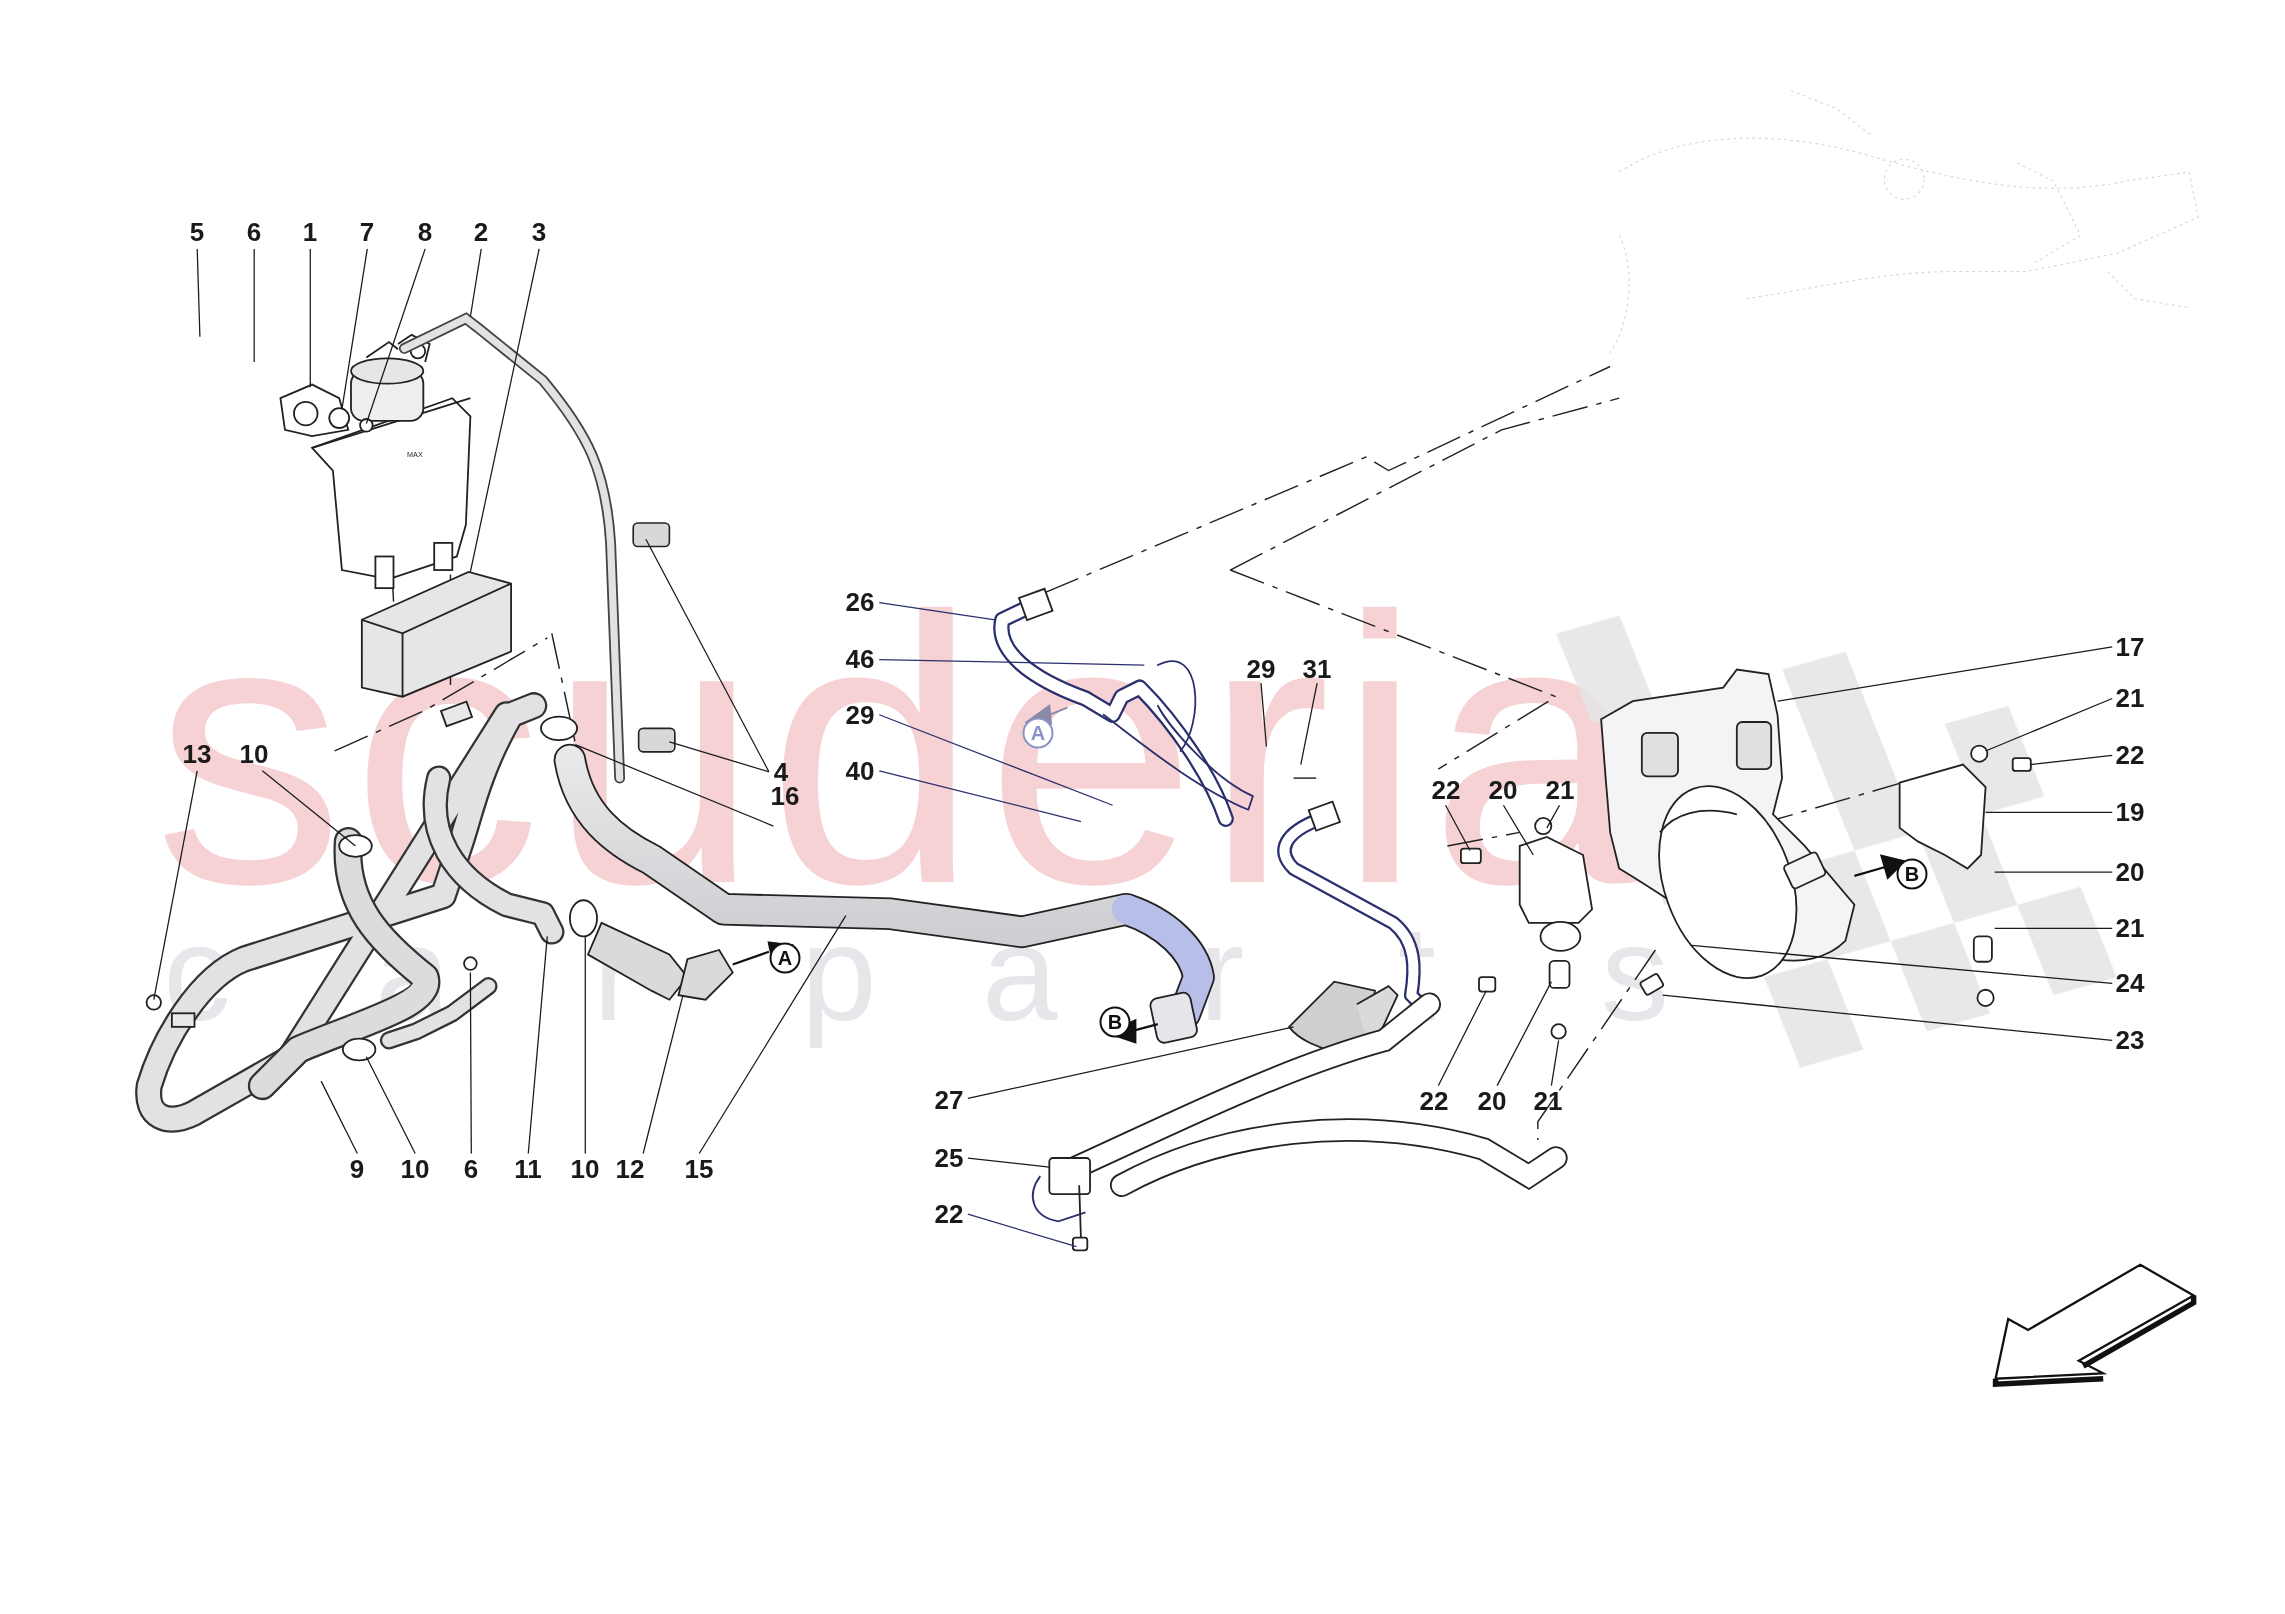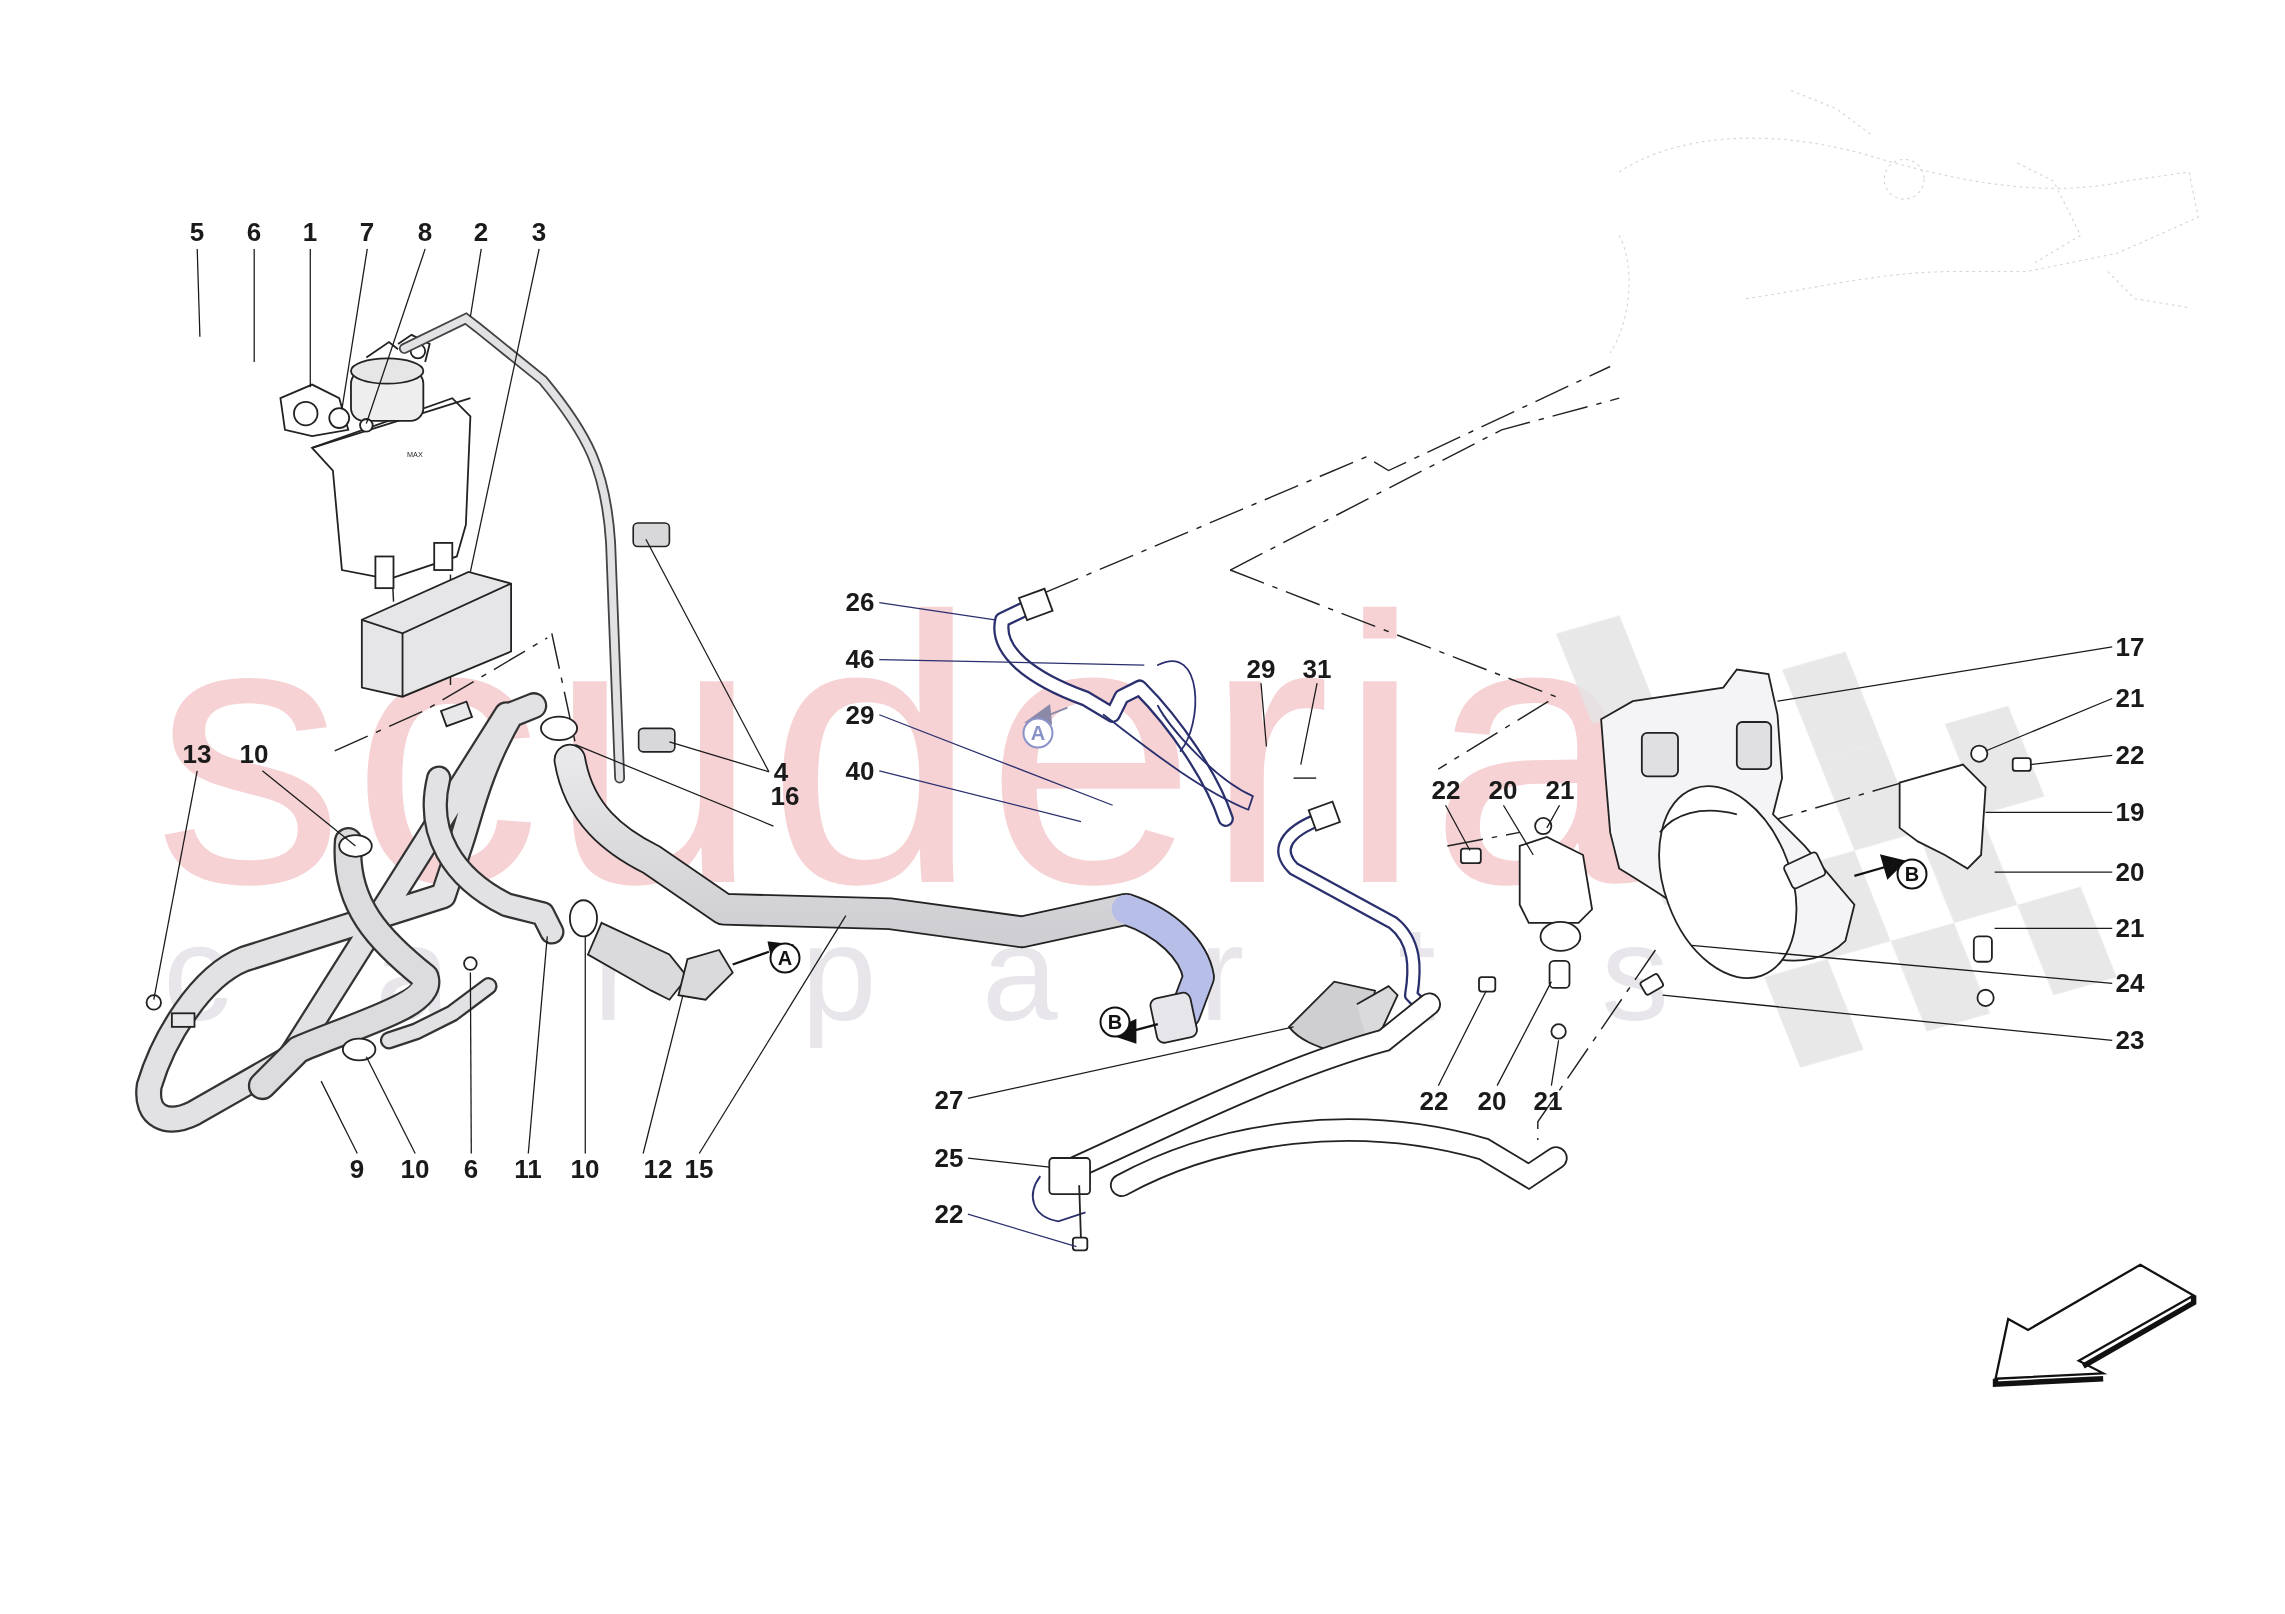--- a/index.html
+++ b/index.html
@@ -294,21 +294,21 @@
   <div class="callout" style="left:539px;top:232px">3</div>
   <div class="callout" style="left:781px;top:772px">4</div>
   <div class="callout" style="left:785px;top:796px">16</div>
   <div class="callout" style="left:197px;top:754px">13</div>
   <div class="callout" style="left:254px;top:754px">10</div>
   <div class="callout" style="left:357px;top:1169px">9</div>
   <div class="callout" style="left:415px;top:1169px">10</div>
   <div class="callout" style="left:471px;top:1169px">6</div>
   <div class="callout" style="left:528px;top:1169px">11</div>
   <div class="callout" style="left:585px;top:1169px">10</div>
-  <div class="callout" style="left:658px;top:1169px">12</div>
+  <div class="callout" style="left:630px;top:1169px">12</div>
   <div class="callout" style="left:699px;top:1169px">15</div>
   <div class="callout" style="left:860px;top:602px">26</div>
   <div class="callout" style="left:860px;top:659px">46</div>
   <div class="callout" style="left:860px;top:715px">29</div>
   <div class="callout" style="left:860px;top:771px">40</div>
   <div class="callout" style="left:1261px;top:669px">29</div>
   <div class="callout" style="left:1317px;top:669px">31</div>
   <div class="callout" style="left:949px;top:1100px">27</div>
   <div class="callout" style="left:949px;top:1158px">25</div>
   <div class="callout" style="left:949px;top:1214px">22</div>

